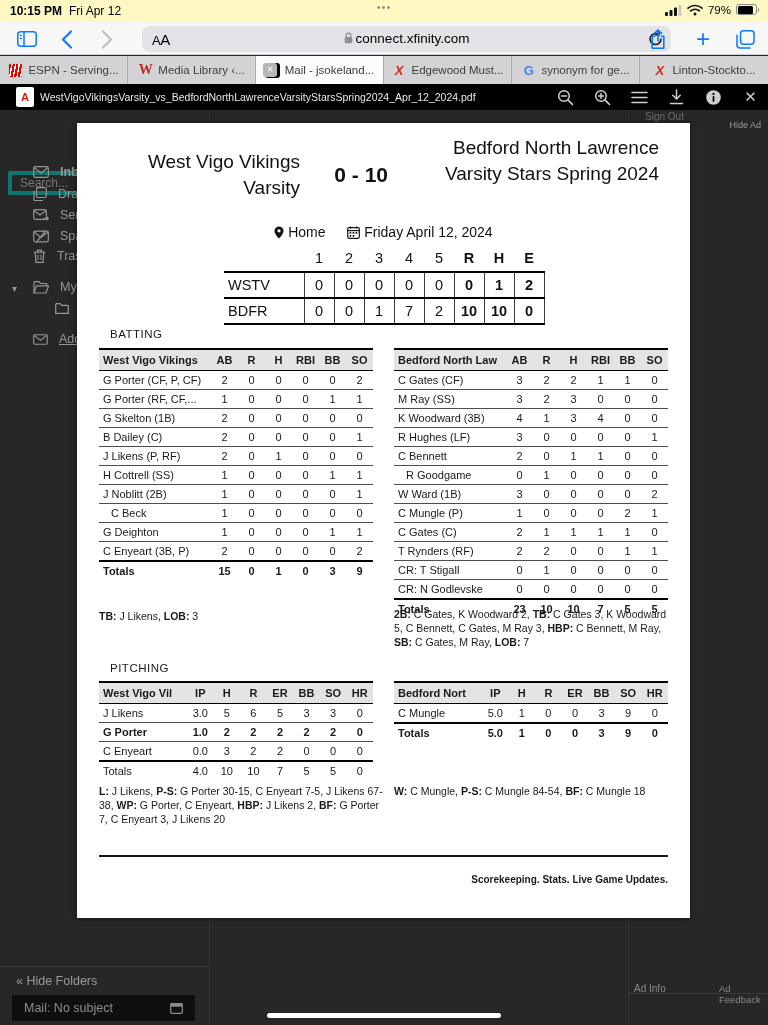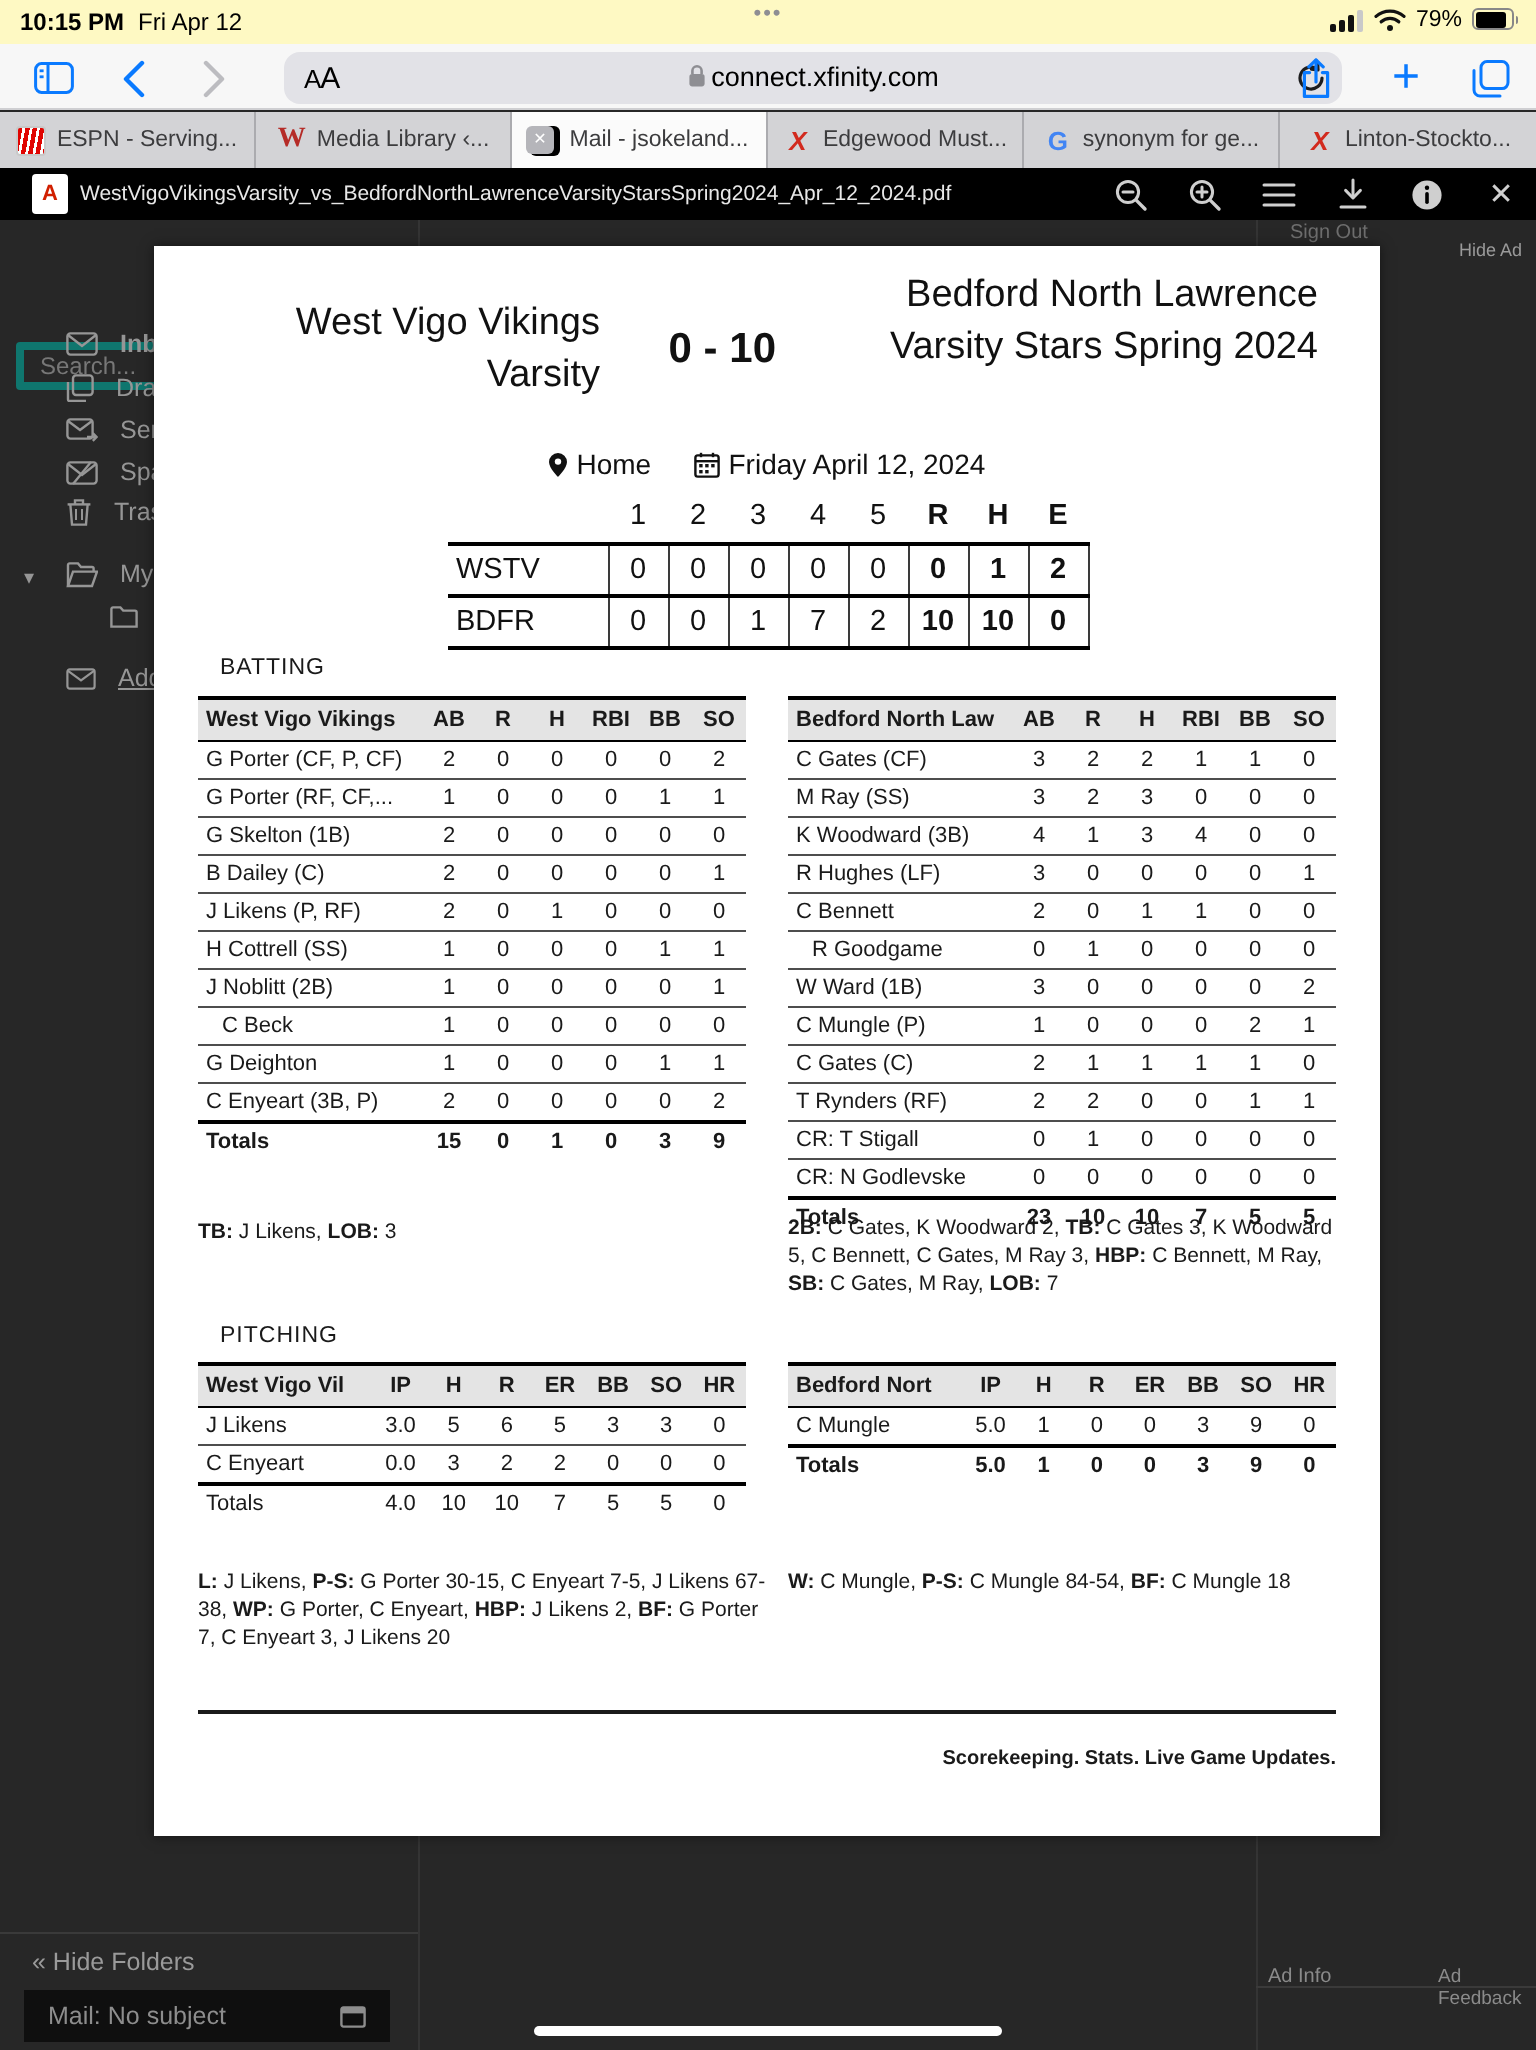--- a/index.html
+++ b/index.html
@@ -713,20 +713,30 @@
             <tr>
               <td>J Likens</td>
               <td>3.0</td>
               <td>5</td>
               <td>6</td>
               <td>5</td>
               <td>3</td>
               <td>3</td>
               <td>0</td>
             </tr>
+            <tr class="bold">
+              <td>G Porter</td>
+              <td>1.0</td>
+              <td>2</td>
+              <td>2</td>
+              <td>2</td>
+              <td>2</td>
+              <td>2</td>
+              <td>0</td>
+            </tr>
             <tr>
               <td>C Enyeart</td>
               <td>0.0</td>
               <td>3</td>
               <td>2</td>
               <td>2</td>
               <td>0</td>
               <td>0</td>
               <td>0</td>
             </tr>

